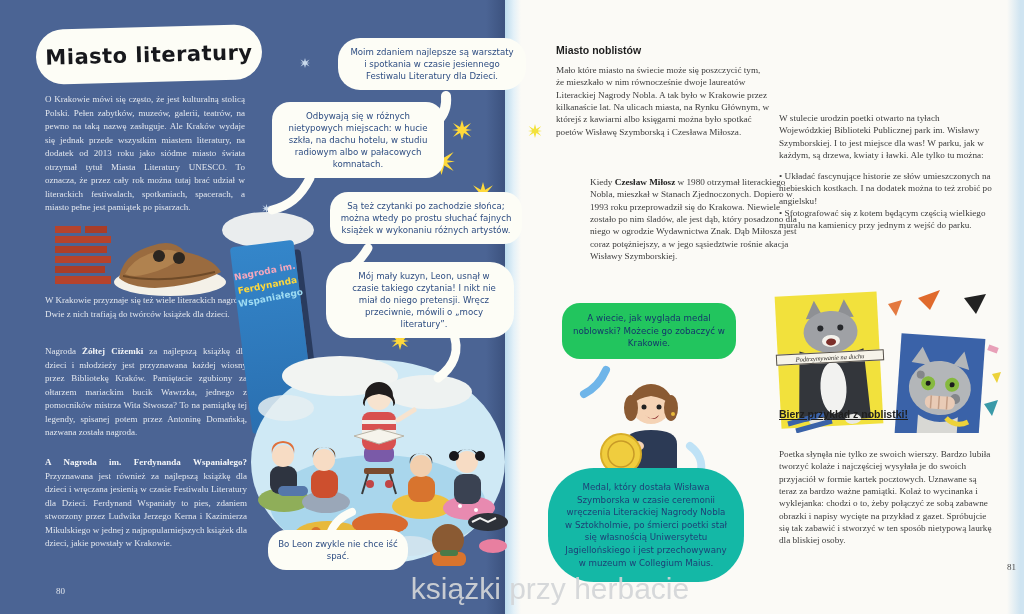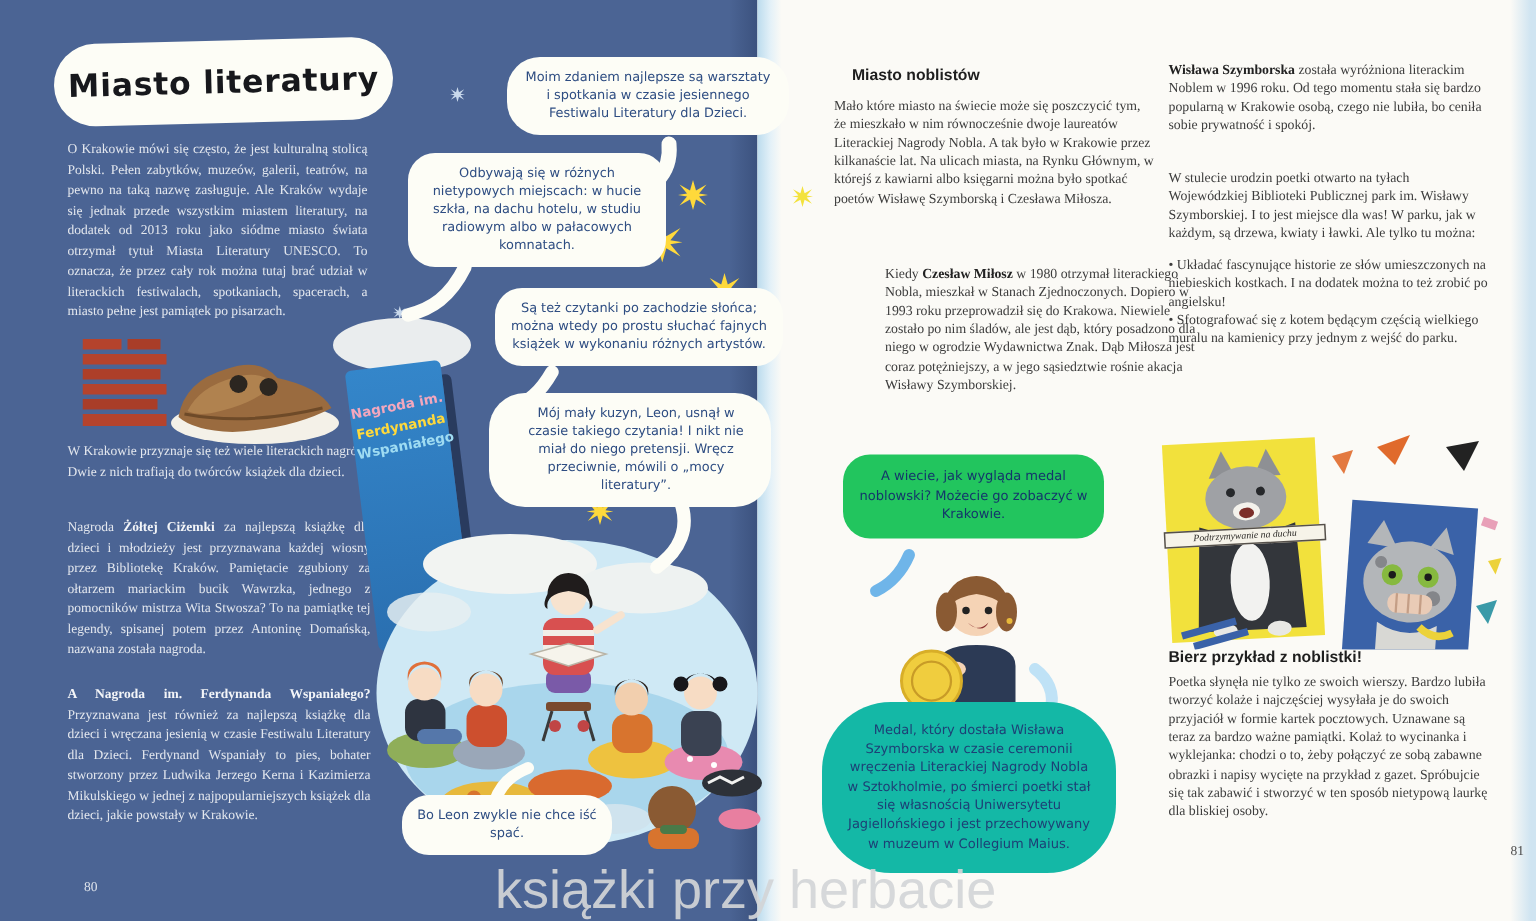--- a/index.html
+++ b/index.html
@@ -51,22 +51,22 @@
     transform:rotate(-7deg);background:linear-gradient(#3486ca,#2a6fb0);
     border-radius:4px;box-shadow:6px 10px 0 rgba(15,25,50,0.55);}
   .book .spine{padding-top:22px;text-align:center;font-family:"DejaVu Sans",sans-serif;
     font-weight:800;font-size:9px;line-height:1.5;transform:rotate(-4deg);}
   .book .l1{color:#f4a7bd;} .book .l2{color:#ffd93b;} .book .l3{color:#9fdcf2;}
   .cloud-blob{position:absolute;background:#f2f4f2;border-radius:50%;z-index:2;}
   .postcard-label{position:absolute;left:776px;top:352px;width:106px;z-index:4;
     transform:rotate(-3deg);background:#f6f3e9;border:1px solid #55504a;
     font-style:italic;font-size:6.5px;color:#2c2a27;text-align:center;padding:1px 0;}
   
-  .watermark{position:absolute;left:330px;top:572px;width:440px;z-index:10;
-    font-family:"Liberation Sans",sans-serif;font-size:36px;color:rgba(211,213,215,0.92);}
+  .watermark{position:absolute;left:330px;top:572px;width:440px;text-align:center;z-index:10;
+    font-family:"Liberation Sans",sans-serif;font-size:30px;color:rgba(211,213,215,0.92);}
 </style>
 </head>
 <body>
 
 <div id="spread">
 
   <div class="page-left"></div>
   <div class="page-right"></div>
 
   <div class="title-pill">
@@ -95,21 +95,21 @@
     </g>
   </svg>
 
   <div class="lp" style="left:45px;top:294px;width:200px;">W Krakowie przyznaje się też wiele literackich nagród. Dwie z nich trafiają do twórców książek dla dzieci.</div>
 
   <div class="lp" style="left:45px;top:345px;width:202px;">
     <span>Nagroda </span><b>Żółtej Ciżemki</b><span> za najlepszą książkę dla dzieci i młodzieży jest przyznawana każdej wiosny przez Bibliotekę Kraków. Pamiętacie zgubiony za ołtarzem mariackim bucik Wawrzka, jednego z pomocników mistrza Wita Stwosza? To na pamiątkę tej legendy, spisanej potem przez Antoninę Domańską, nazwana została nagroda.</span>
   </div>
 
   <div class="lp" style="left:45px;top:456px;width:202px;">
-    <b>A Nagroda im. Ferdynanda Wspaniałego?</b><span> Przyznawana jest również za najlepszą książkę dla dzieci i wręczana jesienią w czasie Festiwalu Literatury dla Dzieci. Ferdynand Wspaniały to pies, bohater stworzony przez Ludwika Jerzego Kerna i Kazimierza Mikulskiego w jednej z najpopularniejszych książek dla dzieci, jakie powstały w Krakowie.</span>
+    <b>A Nagroda im. Ferdynanda Wspaniałego?</b><span> Przyznawana jest również za najlepszą książkę dla dzieci i wręczana jesienią w czasie Festiwalu Literatury dla Dzieci. Ferdynand Wspaniały to pies, zdaniem stworzony przez Ludwika Jerzego Kerna i Kazimierza Mikulskiego w jednej z najpopularniejszych książek dla dzieci, jakie powstały w Krakowie.</span>
   </div>
 
   <div class="pnum left" style="left:56px;top:586px;">80</div>
 
   <div class="cloud-blob" style="left:222px;top:212px;width:92px;height:36px;opacity:.95;"></div>
 
   <div class="book">
     <div class="spine">
       <div class="l1">Nagroda im.</div>
       <div class="l2">Ferdynanda</div>
@@ -210,21 +210,21 @@
     <path d="M606,370 C600,384 592,390 584,394" stroke="#6fb5e9" stroke-width="8" fill="none" stroke-linecap="round"></path>
     <path d="M700,474 C704,462 698,452 690,446" stroke="#bfe2f6" stroke-width="8" fill="none" stroke-linecap="round"></path>
   </svg>
 
   <div class="bubble" style="left:338px;top:38px;width:168px;border-radius:22px;">Moim zdaniem najlepsze są warsztaty i spotkania w czasie jesiennego Festiwalu Literatury dla Dzieci.</div>
   <div class="bubble" style="left:272px;top:102px;width:152px;">Odbywają się w różnych nietypowych miejscach: w hucie szkła, na dachu hotelu, w studiu radiowym albo w pałacowych komnatach.</div>
   <div class="bubble" style="left:330px;top:192px;width:172px;">Są też czytanki po zachodzie słońca; można wtedy po prostu słuchać fajnych książek w wykonaniu różnych artystów.</div>
   <div class="bubble" style="left:326px;top:262px;width:160px;border-radius:24px;padding-left:18px;">Mój mały kuzyn, Leon, usnął w czasie takiego czytania! I nikt nie miał do niego pretensji. Wręcz przeciwnie, mówili o „mocy literatury”.</div>
   <div class="bubble" style="left:268px;top:530px;width:120px;">Bo Leon zwykle nie chce iść spać.</div>
 
-  <div class="rh" style="left:568px;top:44px;">Miasto noblistów</div>
+  <div class="rh" style="left:556px;top:44px;">Miasto noblistów</div>
 
   <div class="rp" style="left:556px;top:64px;width:214px;">Mało które miasto na świecie może się poszczycić tym, że mieszkało w nim równocześnie dwoje laureatów Literackiej Nagrody Nobla. A tak było w Krakowie przez kilkanaście lat. Na ulicach miasta, na Rynku Głównym, w którejś z kawiarni albo księgarni można było spotkać poetów Wisławę Szymborską i Czesława Miłosza.</div>
 
   <div class="rp" style="left:556px;top:176px;width:214px;margin-left:34px;">
     <span>Kiedy </span><b>Czesław Miłosz</b><span> w 1980 otrzymał literackiego Nobla, mieszkał w Stanach Zjednoczonych. Dopiero w 1993 roku przeprowadził się do Krakowa. Niewiele zostało po nim śladów, ale jest dąb, który posadzono dla niego w ogrodzie Wydawnictwa Znak. Dąb Miłosza jest coraz potężniejszy, a w jego sąsiedztwie rośnie akacja Wisławy Szymborskiej.</span>
   </div>
 
   <div class="bubble-blue" style="left:562px;top:303px;width:152px;">A wiecie, jak wygląda medal noblowski? Możecie go zobaczyć w Krakowie.</div>
 
   <svg class="illo" style="left:585px;top:362px;" width="125" height="112" viewBox="0 0 125 112">
@@ -237,23 +237,20 @@
       <circle cx="74" cy="45" r="2.5" fill="#222"></circle>
     <path d="M60,53 q7,7 14,0 q-4,8 -14,0 Z" fill="#8c3030"></path>
     <circle cx="88" cy="52" r="2" fill="#e8b93a"></circle>
     <ellipse cx="52" cy="84" rx="7" ry="5" fill="#f5d3b5"></ellipse>
     <circle cx="36" cy="92" r="20" fill="#f0cd3e" stroke="#d8ae28" stroke-width="2"></circle>
     <circle cx="36" cy="92" r="13" fill="none" stroke="#c89b27" stroke-width="1.5"></circle>
   </svg>
 
   <div class="bubble-cloud" style="left:548px;top:468px;width:166px;">Medal, który dostała Wisława Szymborska w czasie ceremonii wręczenia Literackiej Nagrody Nobla w Sztokholmie, po śmierci poetki stał się własnością Uniwersytetu Jagiellońskiego i jest przechowywany w muzeum w Collegium Maius.</div>
 
-  <div class="rp" style="left:779px;top:40px;width:214px;">
-    <b>Wisława Szymborska</b><span> została wyróżniona literackim Noblem w 1996 roku. Od tego momentu stała się bardzo popularną w Krakowie osobą, czego nie lubiła, bo ceniła sobie prywatność i spokój.</span>
-  </div>
 
   <div class="rp" style="left:779px;top:112px;width:214px;">W stulecie urodzin poetki otwarto na tyłach Wojewódzkiej Biblioteki Publicznej park im. Wisławy Szymborskiej. I to jest miejsce dla was! W parku, jak w każdym, są drzewa, kwiaty i ławki. Ale tylko tu można:</div>
 
   <ul class="bullets rp" style="left:779px;top:170px;width:214px;">
     <li>Układać fascynujące historie ze słów umieszczonych na niebieskich kostkach. I na dodatek można to też zrobić po angielsku!</li>
     <li>Sfotografować się z kotem będącym częścią wielkiego muralu na kamienicy przy jednym z wejść do parku.</li>
   </ul>
 
   <svg class="illo" style="left:770px;top:288px;" width="232" height="145" viewBox="0 0 232 145">
     <g transform="rotate(-3 60 72)">
@@ -294,21 +291,21 @@
       <line x1="26" y1="143" x2="62" y2="133" stroke="#3a62a8" stroke-width="5"></line>
       <path d="M176,130 q10,10 22,4" stroke="#ecd23a" stroke-width="5" fill="none"></path>
       <rect x="218" y="58" width="10" height="6" fill="#e8a0b8" transform="rotate(20 223 61)"></rect>
       <polygon points="214,116 228,112 222,128" fill="#3a9aa8"></polygon>
       <polygon points="118,16 132,12 126,28" fill="#e06a2c" opacity="0.9"></polygon>
       <polygon points="222,86 231,84 227,95" fill="#ecd23a"></polygon>
     </g>
   </svg>
   <div class="postcard-label">Podtrzymywanie na duchu</div>
 
-  <div class="rh" style="left:779px;top:432px;">Bierz przykład z noblistki!</div>
+  <div class="rh" style="left:779px;top:408px;text-decoration:underline;">Bierz przykład z noblistki!</div>
 
   <div class="rp" style="left:779px;top:448px;width:214px;">Poetka słynęła nie tylko ze swoich wierszy. Bardzo lubiła tworzyć kolaże i najczęściej wysyłała je do swoich przyjaciół w formie kartek pocztowych. Uznawane są teraz za bardzo ważne pamiątki. Kolaż to wycinanka i wyklejanka: chodzi o to, żeby połączyć ze sobą zabawne obrazki i napisy wycięte na przykład z gazet. Spróbujcie się tak zabawić i stworzyć w ten sposób nietypową laurkę dla bliskiej osoby.</div>
 
   <div class="pnum right" style="left:976px;top:562px;">81</div>
 
   <div class="fold-shade"></div>
   <div class="fold-light"></div>
   <div class="edge-right"></div>
 
   <div class="watermark">książki przy herbacie</div>

